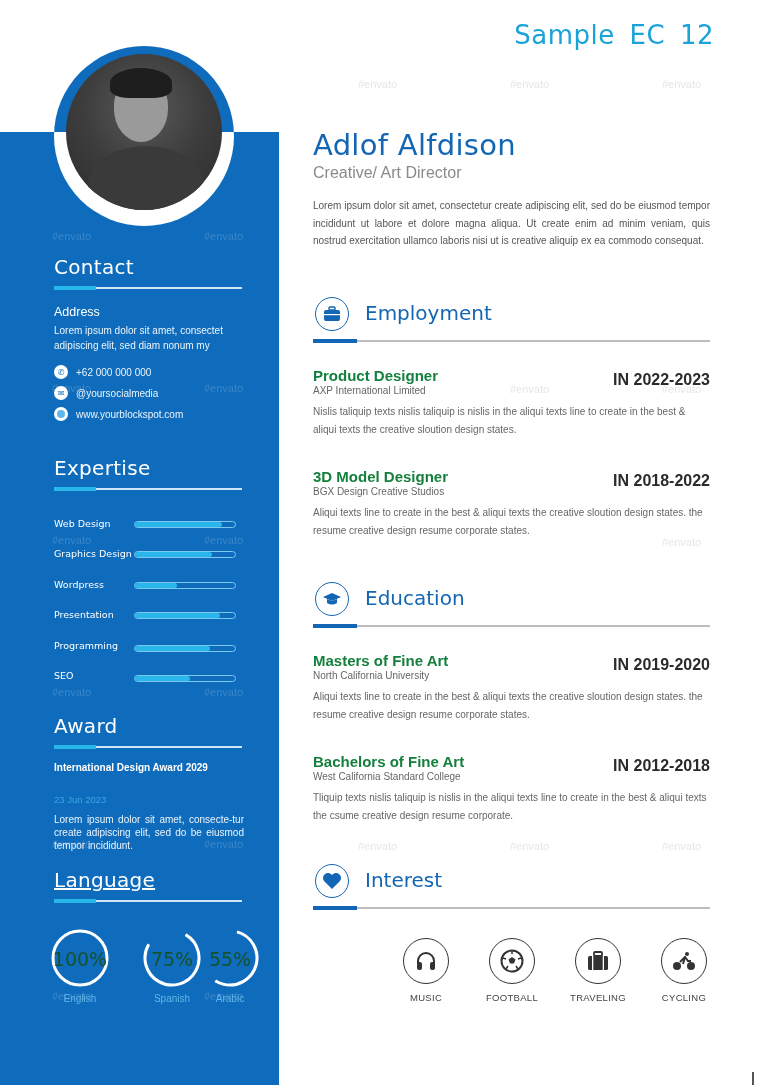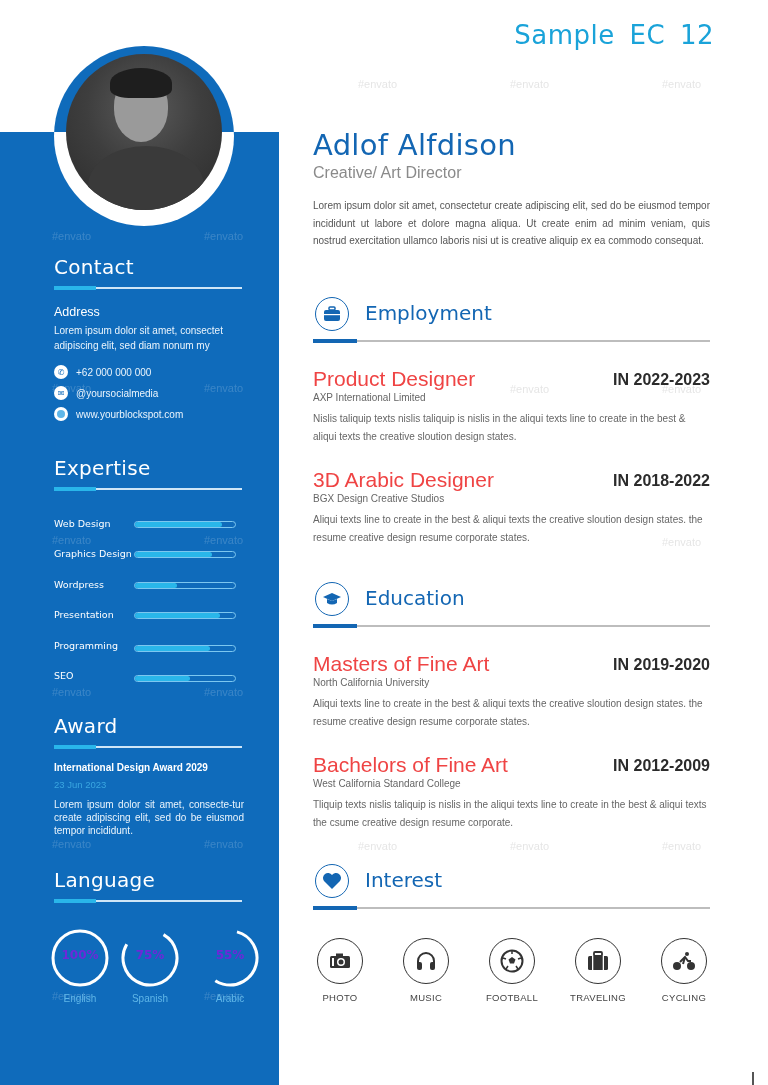--- a/index.html
+++ b/index.html
@@ -30,40 +30,40 @@
   .addr-text { font-size: 10px; line-height: 15px; margin-top: 4px; color: #eaf4fc; }
   .contact-row { display: flex; align-items: center; margin-top: 7px; font-size: 10px; color: #eaf4fc; }
   .contact-icon { width: 14px; height: 14px; border-radius: 50%; background: #ffffff; color: #0f6bbb; font-size: 8px; display: flex; align-items: center; justify-content: center; margin-right: 8px; flex: 0 0 14px; }
 
   .skill-row { position: absolute; left: 0; width: 190px; height: 14px; }
   .skill-label { position: absolute; left: 0; top: 0; font-family: "DejaVu Sans", sans-serif; font-size: 9.5px; color: #fff; }
   .skill-bar { position: absolute; left: 80px; top: 3px; width: 102px; height: 7px; border-radius: 4px; border: 1px solid #7cc7f0; }
   .skill-fill { position: absolute; left: 0; top: 0; bottom: 0; border-radius: 4px; background: #29b6ea; }
 
   .award-title { font-size: 10px; font-weight: bold; margin-top: 14px; color: #fff; }
-  .award-date { font-size: 9.5px; margin-top: 6px; color: #3aa6e0; }
+  .award-date { font-size: 9.5px; margin-top: 21px; color: #3aa6e0; }
   .award-text { font-size: 10px; line-height: 13px; margin-top: 8px; color: #eaf4fc; text-align: justify; }
 
   .lang-wrap { position: absolute; left: 50px; top: 928px; width: 210px; height: 80px; }
   .lang-item { position: absolute; top: 0; width: 60px; text-align: center; }
   .lang-item svg { display: block; margin: 0 auto; }
-  .lang-pct { position: absolute; left: 0; right: 0; top: 20px; font-size: 12px; color: #6d28d9; font-family: "DejaVu Sans", sans-serif; font-weight: bold; }
+  .lang-pct { position: absolute; left: 0; right: 0; top: 20px; font-size: 19px; color: #14532d; font-family: "DejaVu Sans", sans-serif; }
   .lang-name { font-size: 10px; color: #5fb6e8; margin-top: 5px; }
   .name { position: absolute; left: 313px; top: 128px; font-family: "DejaVu Sans", sans-serif; font-size: 29px; color: #1366b3; letter-spacing: 0.3px; }
   .role { position: absolute; left: 313px; top: 164px; font-size: 16px; color: #8a8a8a; }
   .summary { position: absolute; left: 313px; top: 197px; width: 397px; font-size: 10px; line-height: 17.5px; color: #555; text-align: justify; }
 
   .sec-head { position: absolute; left: 313px; width: 397px; height: 50px; }
   .sec-icon { position: absolute; left: 2px; top: 0; width: 34px; height: 34px; border-radius: 50%; border: 1.5px solid #1366b3; display: flex; align-items: center; justify-content: center; }
   .sec-title { position: absolute; left: 52px; top: 4px; font-family: "DejaVu Sans", sans-serif; font-size: 20px; color: #1366b3; }
   .sec-rule { position: absolute; left: 0; top: 43px; width: 397px; height: 1.5px; background: #bdbdbd; }
   .sec-rule .accent { position: absolute; left: 0; top: -1.5px; width: 44px; height: 4px; background: #1366b3; }
 
   .entry { position: absolute; left: 313px; width: 397px; }
-  .entry-title { font-size: 21px; font-weight: normal; color: #ef4444; }
+  .entry-title { font-size: 15px; font-weight: bold; color: #15803d; }
   .entry-date { position: absolute; right: 0; top: 4px; font-size: 16px; font-weight: bold; color: #2b2b2b; }
   .entry-org { font-size: 10px; color: #666; margin-top: 1px; }
   .entry-desc { font-size: 10px; line-height: 17.5px; color: #666; margin-top: 7px; }
 
   .interests { position: absolute; left: 313px; top: 938px; width: 400px; height: 70px; }
   .interest { position: absolute; top: 0; width: 70px; text-align: center; }
   .interest-circle { width: 46px; height: 46px; border-radius: 50%; border: 1.5px solid #333; margin: 0 auto; display: flex; align-items: center; justify-content: center; }
   .interest-label { font-size: 9.5px; color: #444; margin-top: 8px; letter-spacing: 0.3px; }
 
   .corner-mark { position: absolute; left: 752px; top: 1072px; width: 1.5px; height: 13px; background: #555; }
@@ -179,35 +179,35 @@
 <div class="side-section" style="top:714px;">
   <div class="side-heading">Award</div>
   <div class="side-rule">
       <div class="accent"></div>
     </div>
   <div class="award-title">International Design Award  2029</div>
   <div class="award-date">23 Jun 2023</div>
   <div class="award-text">Lorem ipsum dolor sit amet, consecte-tur create adipiscing elit, sed do be eiusmod tempor incididunt.</div>
 </div>
 
-<div class="side-section" style="top:868px;">
+<div class="side-section" style="top:868px;text-decoration:underline;">
   <div class="side-heading">Language</div>
   <div class="side-rule">
       <div class="accent"></div>
     </div>
 </div>
 <div class="lang-wrap">
   <div class="lang-item" style="left:0;">
     <svg width="60" height="60" viewBox="0 0 60 60">
       <circle cx="30" cy="30" r="27" fill="none" stroke="#ffffff" stroke-width="3"></circle>
     </svg>
     <div class="lang-pct">100%</div>
     <div class="lang-name">English</div>
   </div>
-  <div class="lang-item" style="left:70px;">
+  <div class="lang-item" style="left:92px;">
     <svg width="60" height="60" viewBox="0 0 60 60">
       <circle cx="30" cy="30" r="27" fill="none" stroke="#ffffff" stroke-width="3" stroke-dasharray="127 170" transform="rotate(-60 30 30)"></circle>
     </svg>
     <div class="lang-pct">75%</div>
     <div class="lang-name">Spanish</div>
   </div>
   <div class="lang-item" style="left:150px;">
     <svg width="60" height="60" viewBox="0 0 60 60">
       <circle cx="30" cy="30" r="27" fill="none" stroke="#ffffff" stroke-width="3" stroke-dasharray="93 170" transform="rotate(-75 30 30)"></circle>
     </svg>
@@ -234,21 +234,21 @@
     </div>
 </div>
 
 <div class="entry" style="top:367px;">
   <div class="entry-title">Product Designer</div>
   <div class="entry-date">IN 2022-2023</div>
   <div class="entry-org">AXP International Limited</div>
   <div class="entry-desc">Nislis taliquip texts nislis taliquip is nislis in the aliqui texts line to create in the best &amp; aliqui texts the creative sloution design states.</div>
 </div>
 <div class="entry" style="top:468px;">
-  <div class="entry-title">3D Arabic Designer</div>
+  <div class="entry-title">3D Model Designer</div>
   <div class="entry-date">IN 2018-2022</div>
   <div class="entry-org">BGX Design Creative Studios</div>
   <div class="entry-desc">Aliqui texts line to create in the best &amp; aliqui texts the creative sloution design states. the resume creative design resume corporate states.</div>
 </div>
 
 <div class="sec-head" style="top:582px;">
   <div class="sec-icon">
     <svg width="20" height="14" viewBox="0 0 20 14">
         <polygon points="10,1 19,5 10,9 1,5" fill="#1366b3"></polygon>
         <path d="M5 7 L5 11 Q10 14 15 11 L15 7 L10 9 Z" fill="#1366b3"></path>
@@ -261,50 +261,38 @@
 </div>
 
 <div class="entry" style="top:652px;">
   <div class="entry-title">Masters of Fine Art</div>
   <div class="entry-date">IN 2019-2020</div>
   <div class="entry-org">North California University</div>
   <div class="entry-desc">Aliqui texts line to create in the best &amp; aliqui texts the creative sloution design states. the resume creative design resume corporate states.</div>
 </div>
 <div class="entry" style="top:753px;">
   <div class="entry-title">Bachelors of Fine Art</div>
-  <div class="entry-date">IN 2012-2009</div>
+  <div class="entry-date">IN 2012-2018</div>
   <div class="entry-org">West California Standard College</div>
   <div class="entry-desc">Tliquip texts nislis taliquip is nislis in the aliqui texts line to create in the best &amp; aliqui texts the csume creative design resume corporate.</div>
 </div>
 
 <div class="sec-head" style="top:864px;">
   <div class="sec-icon">
     <svg width="20" height="18" viewBox="0 0 20 18">
         <path d="M10 17 L2 9 A4.5 4.5 0 0 1 10 3 A4.5 4.5 0 0 1 18 9 Z" fill="#1366b3"></path>
       </svg>
   </div>
   <div class="sec-title">Interest</div>
   <div class="sec-rule">
       <div class="accent"></div>
     </div>
 </div>
 
 <div class="interests">
-  <div class="interest" style="left:-8px;">
-    <div class="interest-circle">
-      <svg width="22" height="16" viewBox="0 0 22 16">
-          <rect x="1" y="3" width="20" height="12" rx="1.5" fill="#333"></rect>
-          <rect x="7" y="0.5" width="7" height="3" fill="#333"></rect>
-          <circle cx="12" cy="9" r="4" fill="#fff"></circle>
-          <circle cx="12" cy="9" r="2.5" fill="#333"></circle>
-          <rect x="3" y="5" width="2" height="8" fill="#fff"></rect>
-        </svg>
-    </div>
-    <div class="interest-label">PHOTO</div>
-  </div>
   <div class="interest" style="left:78px;">
     <div class="interest-circle">
       <svg width="22" height="20" viewBox="0 0 22 20">
           <path d="M3 13 V10 A8 8 0 0 1 19 10 V13" fill="none" stroke="#333" stroke-width="2"></path>
           <rect x="2" y="11" width="5" height="8" rx="2" fill="#333"></rect>
           <rect x="15" y="11" width="5" height="8" rx="2" fill="#333"></rect>
         </svg>
     </div>
     <div class="interest-label">MUSIC</div>
   </div>

